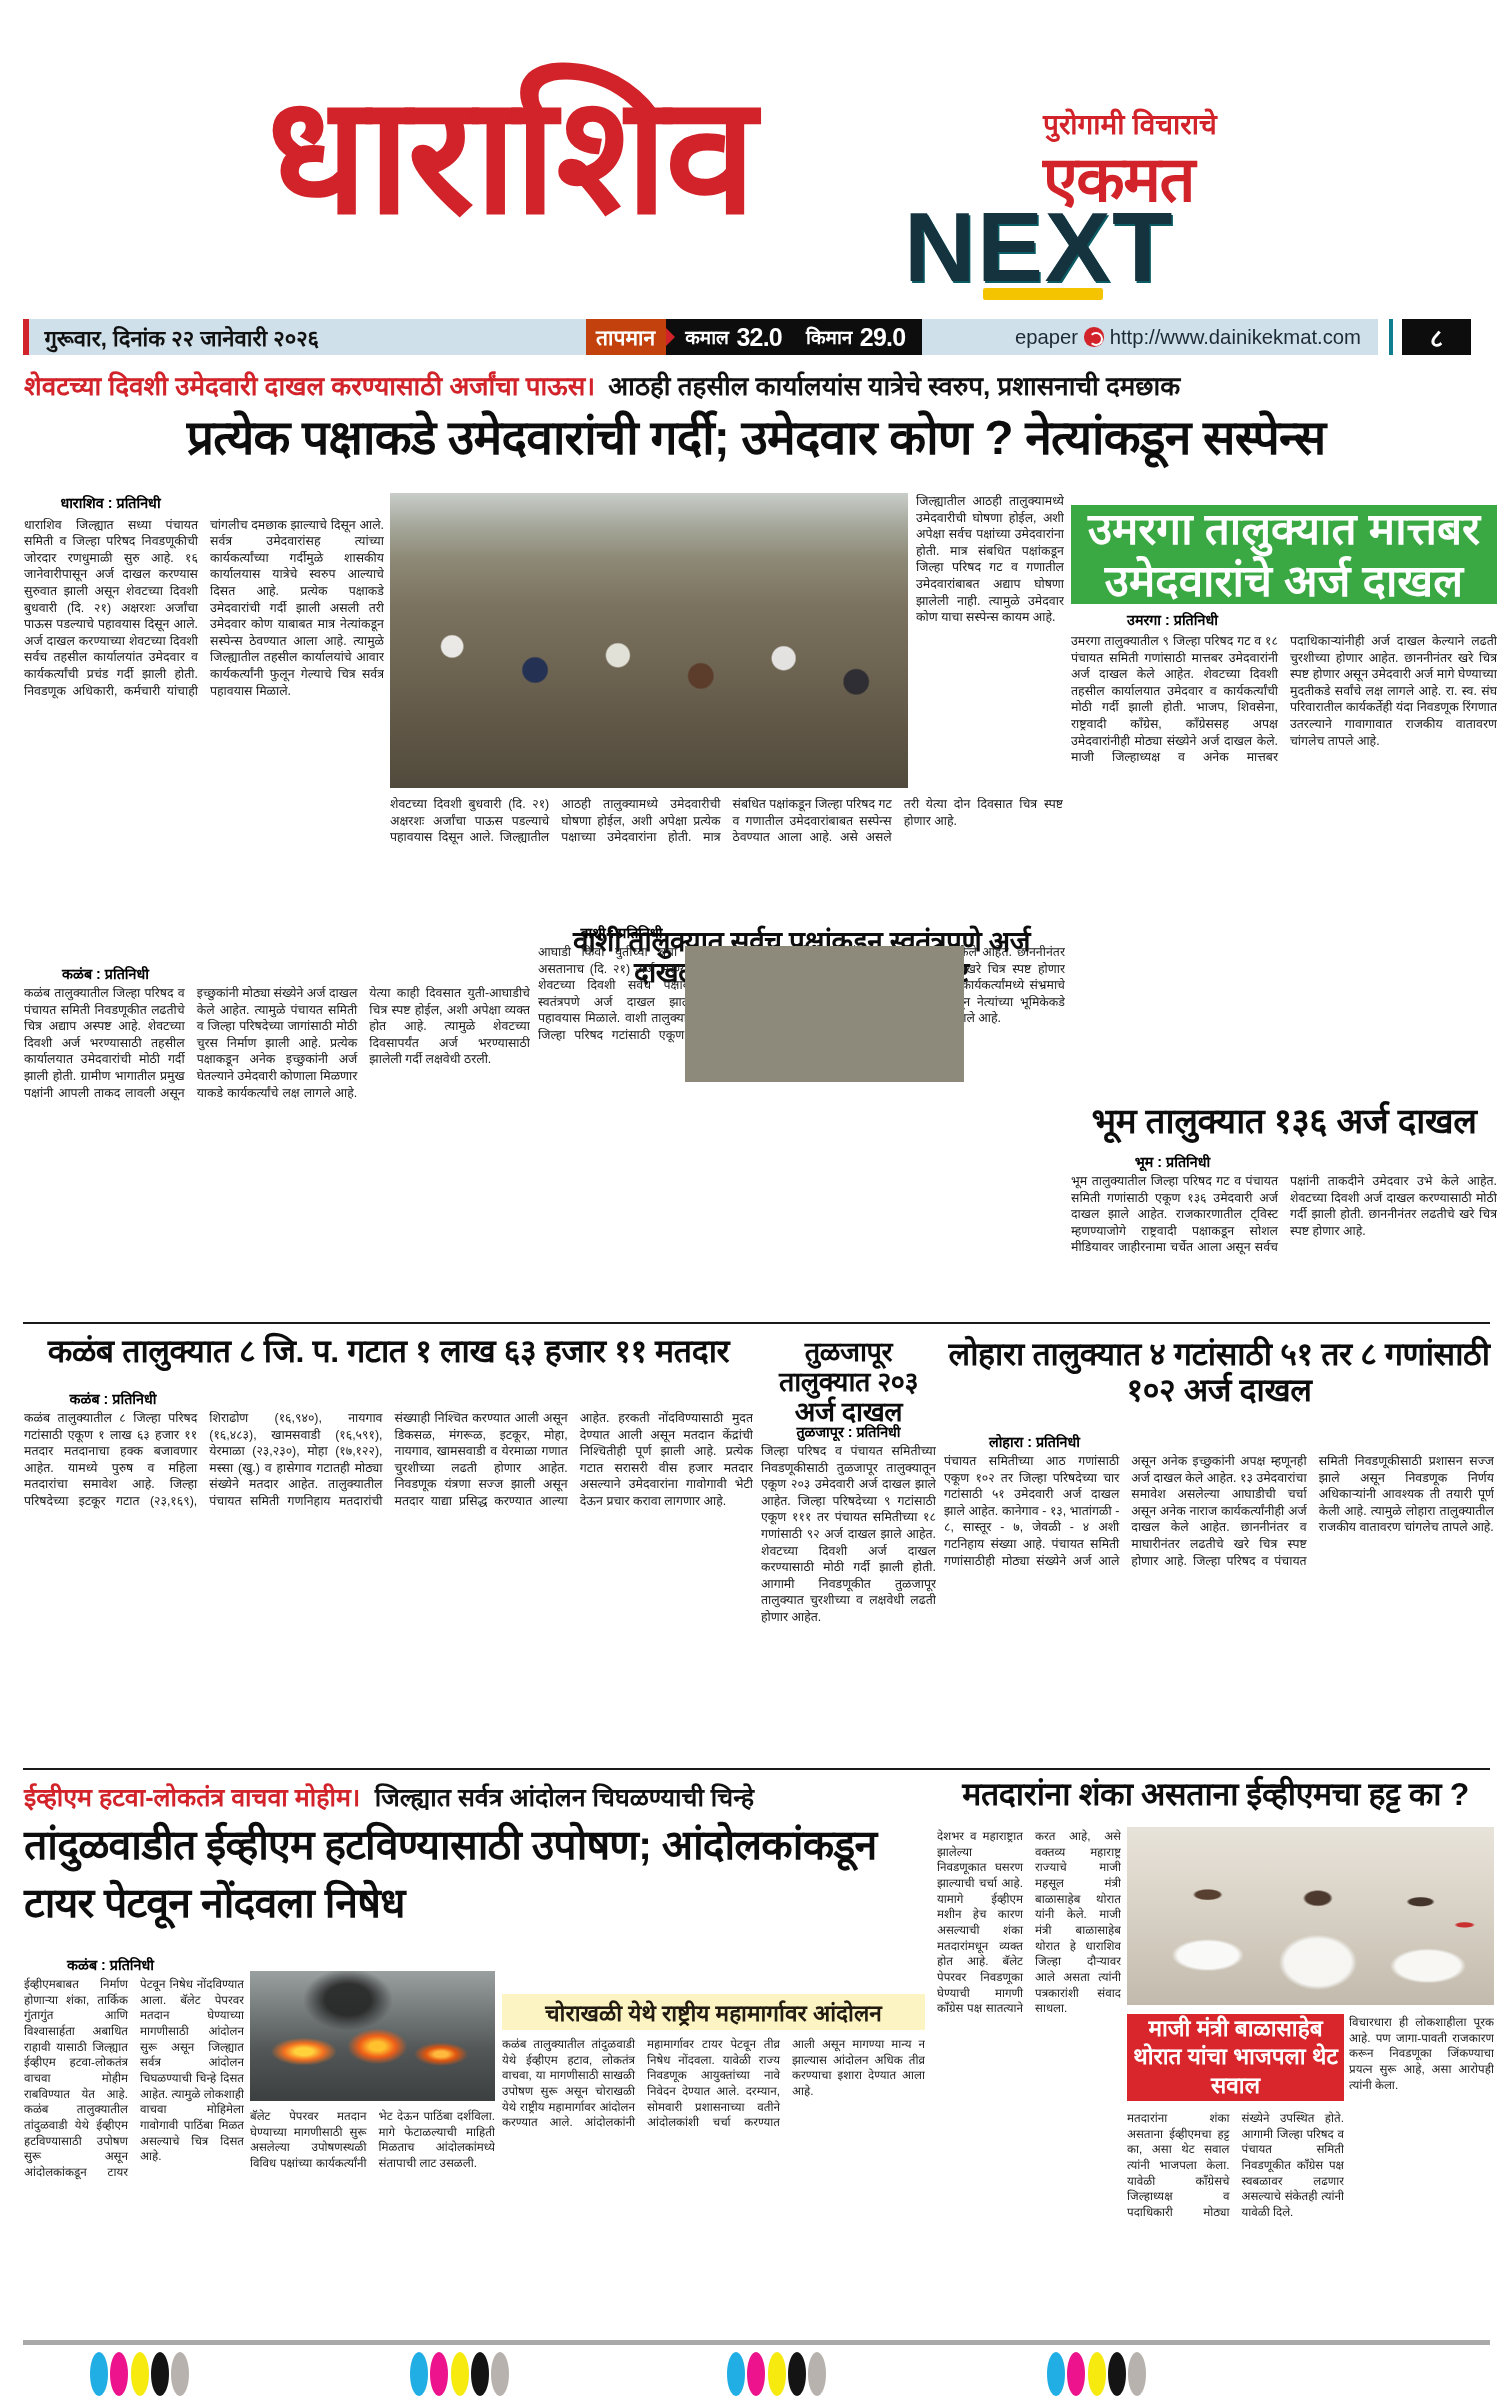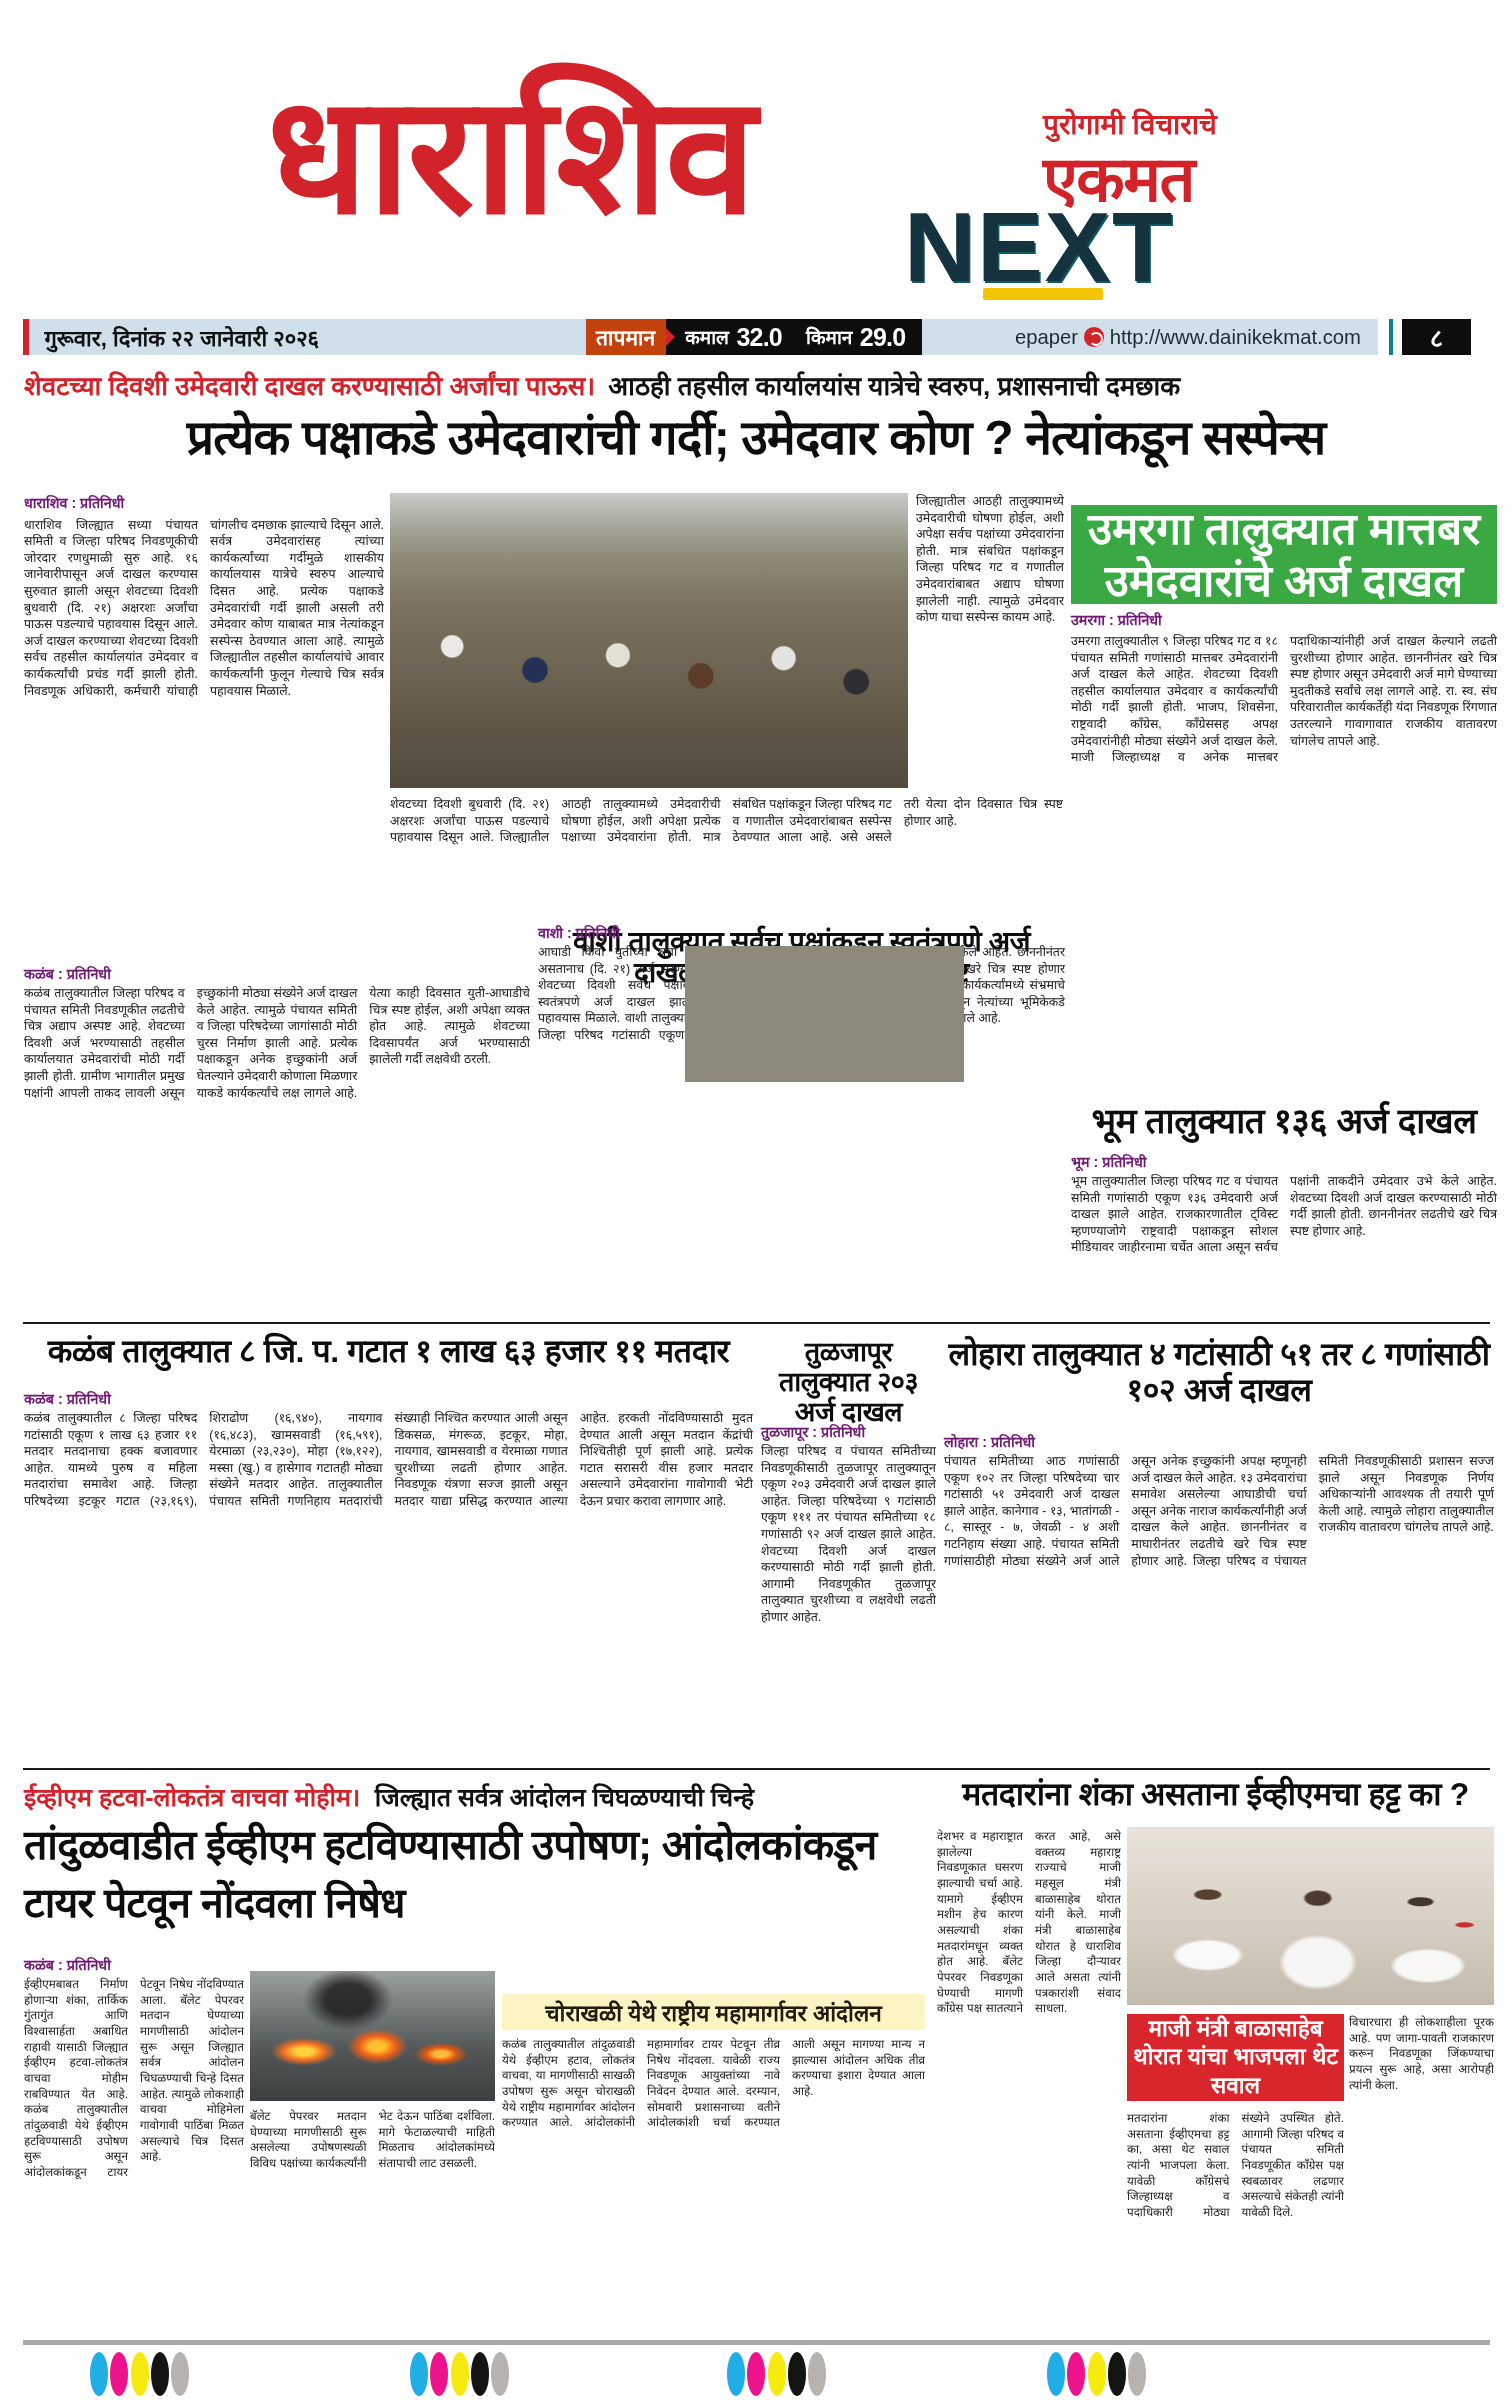--- a/index.html
+++ b/index.html
@@ -40,21 +40,21 @@
   .pageno-box { left:1402px; top:319px; width:69px; height:36px; background:#0d0d0d; color:#fff;
     display:flex; align-items:center; justify-content:center; font-size:25px; font-weight:700; }
 
   
   .strap { left:24px; top:367px; width:1468px; font-size:26px; font-weight:700; white-space:nowrap; }
   .strap .red { color:#d2232a; }
   .strap .blk { color:#111; margin-left:6px; }
   .main-headline { left:22.6px; top:413px; width:1467px; font-size:48px; line-height:1.05; font-weight:800;
     color:#0d0d0d; text-align:center; letter-spacing:-0.8px; }
 
-  .byline { font-size:14.3px; font-weight:700; color:#701a75; }
+  .byline { font-size:14.3px; font-weight:700; color:#000000; text-align:center; }
   .bodytext { font-size:12.4px; line-height:1.34; color:#1a1a1a; text-align:justify; overflow:hidden; }
   .cols2 { column-count:2; column-gap:12px; }
   .cols3 { column-count:3; column-gap:12px; }
   .cols4 { column-count:4; column-gap:12px; }
 
   .headline-md { font-weight:800; color:#0d0d0d; text-align:center; line-height:1.12; letter-spacing:-0.4px; }
 
   .green-box { left:1071px; top:505px; width:426px; height:99px; background:#3aa843; color:#fff;
     display:flex; align-items:center; justify-content:center; text-align:center;
     font-size:44px; font-weight:800; line-height:1.18; padding:3px 13px; }

